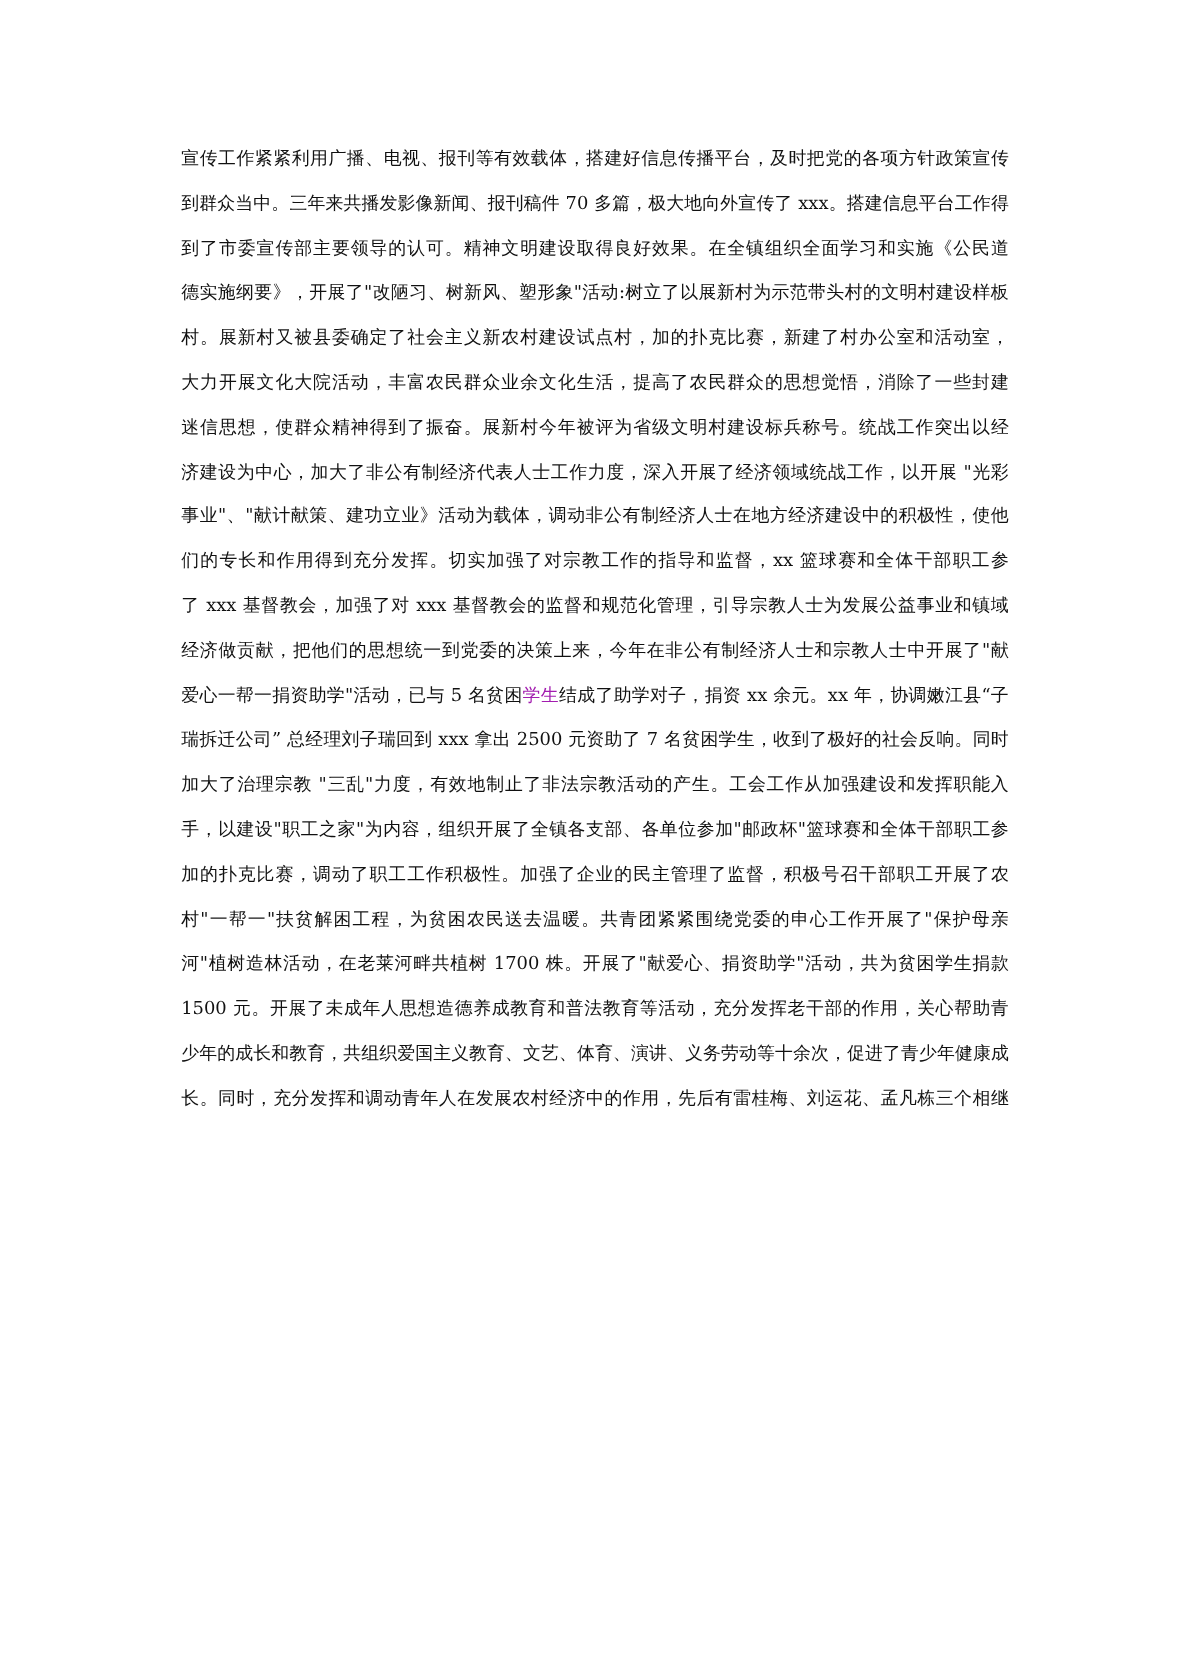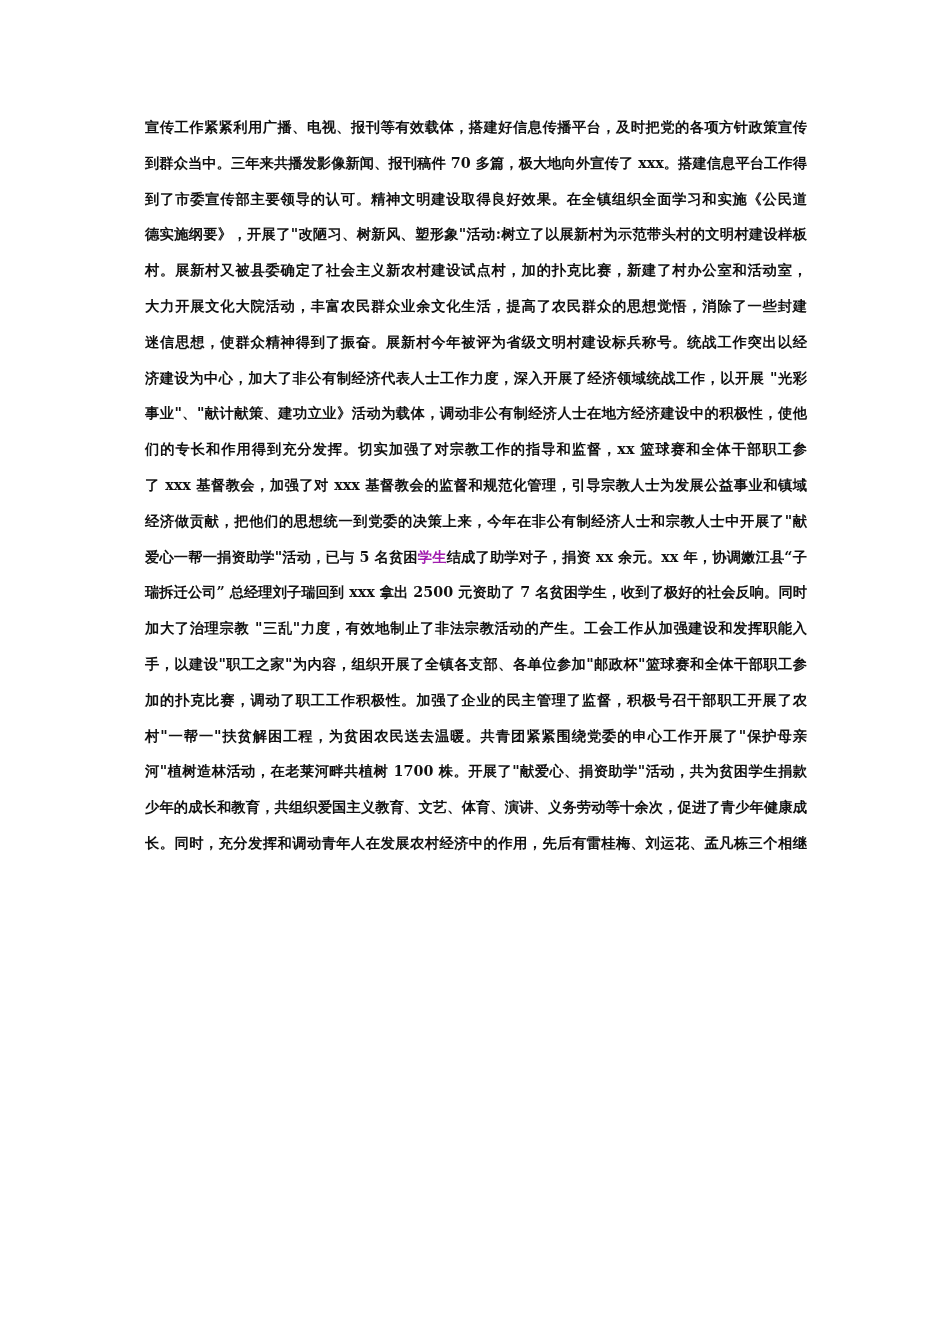--- a/index.html
+++ b/index.html
@@ -13,21 +13,20 @@
       position: relative;
       overflow: hidden;
       font-family: "DejaVu Serif", "Liberation Serif", serif;
       color: #111111;
     }
     .page {
       position: absolute;
       left: 145px;
       top: 110px;
       width: 662px;
-      font-weight: bold;
     }
     .line {
       height: 35.8px;
       line-height: 35.8px;
       font-size: 14.3px;
       white-space: nowrap;
       text-align: justify;
       text-align-last: justify;
       letter-spacing: 0px;
     }
@@ -55,15 +54,16 @@
   <div class="line">们的专长和作用得到充分发挥。切实加强了对宗教工作的指导和监督，xx 篮球赛和全体干部职工参</div>
   <div class="line">了 xxx 基督教会，加强了对 xxx 基督教会的监督和规范化管理，引导宗教人士为发展公益事业和镇域</div>
   <div class="line">经济做贡献，把他们的思想统一到党委的决策上来，今年在非公有制经济人士和宗教人士中开展了"献</div>
   <div class="line"><span>爱心一帮一捐资助学"活动，已与 5 名贫困</span><a class="seg-link">学生</a><span>结成了助学对子，捐资 xx 余元。xx 年，协调嫩江县“子</span></div>
   <div class="line">瑞拆迁公司” 总经理刘子瑞回到 xxx 拿出 2500 元资助了 7 名贫困学生，收到了极好的社会反响。同时</div>
   <div class="line">加大了治理宗教 "三乱"力度，有效地制止了非法宗教活动的产生。工会工作从加强建设和发挥职能入</div>
   <div class="line">手，以建设"职工之家"为内容，组织开展了全镇各支部、各单位参加"邮政杯"篮球赛和全体干部职工参</div>
   <div class="line">加的扑克比赛，调动了职工工作积极性。加强了企业的民主管理了监督，积极号召干部职工开展了农</div>
   <div class="line">村"一帮一"扶贫解困工程，为贫困农民送去温暖。共青团紧紧围绕党委的申心工作开展了"保护母亲</div>
   <div class="line">河"植树造林活动，在老莱河畔共植树 1700 株。开展了"献爱心、捐资助学"活动，共为贫困学生捐款</div>
+  <div class="line">1500 元。开展了未成年人思想造德养成教育和普法教育等活动，充分发挥老干部的作用，关心帮助青</div>
   <div class="line">少年的成长和教育，共组织爱国主义教育、文艺、体育、演讲、义务劳动等十余次，促进了青少年健康成</div>
   <div class="line last">长。同时，充分发挥和调动青年人在发展农村经济中的作用，先后有雷桂梅、刘运花、孟凡栋三个相继</div>
 </div>
 
 </body></html>

